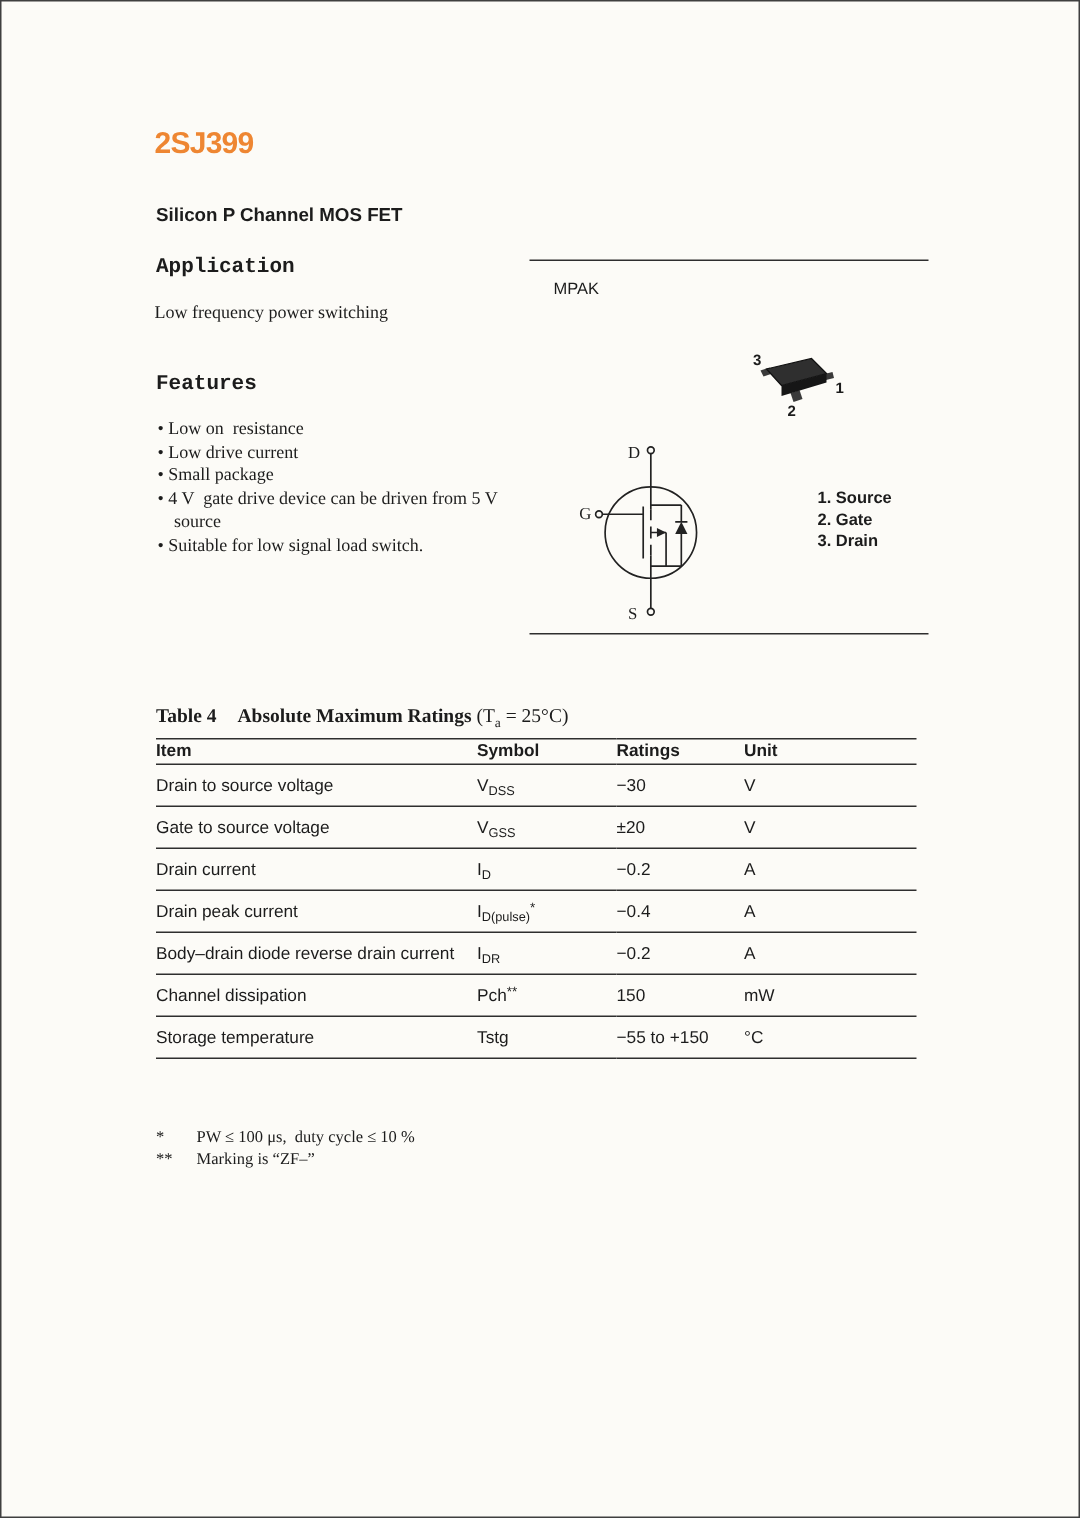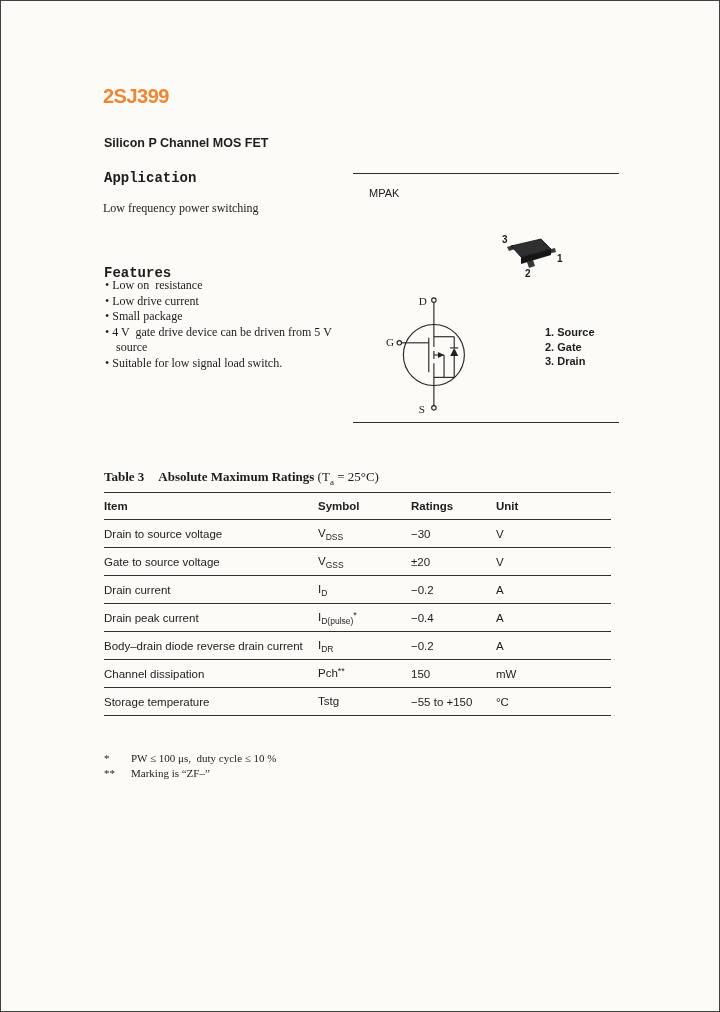--- a/index.html
+++ b/index.html
@@ -17,21 +17,21 @@
   }
   .subtitle {
     position:absolute; left:103px; top:135px;
     font-size:12.5px; font-weight:bold;
   }
   .h-serif {
     position:absolute; left:103px;
     font-family:Liberation Mono, monospace; font-size:14px; font-weight:bold;
   }
   .h-app { top:169px; }
-  .h-feat { top:264px; }
+  .h-feat { top:247px; }
   .app-text {
     position:absolute; left:102px; top:200px;
     font-family:"Liberation Serif", serif; font-size:12px;
   }
   .features {
     position:absolute; left:104px; top:277px; width:232px;
     list-style:none;
     font-family:"Liberation Serif", serif; font-size:12px; line-height:15.5px;
   }
   .features li { padding-left:11px; text-indent:-11px; white-space:pre-wrap; }
@@ -63,21 +63,21 @@
 
   table.ratings {
     position:absolute; left:103px; top:491px; width:507px;
     border-collapse:collapse; font-size:11.5px; table-layout:fixed;
   }
   table.ratings col.w1 { width:214px; }
   table.ratings col.w2 { width:93px; }
   table.ratings col.w3 { width:85px; }
   table.ratings col.w4 { width:115px; }
   table.ratings th {
-    font-weight:bold; text-align:left; height:27px; vertical-align:middle;
+    font-weight:bold; text-align:left; height:17px; vertical-align:middle;
   }
   table.ratings td { height:28px; vertical-align:middle; }
   table.ratings thead tr { border-top:1px solid #2e2e2e; border-bottom:1px solid #2e2e2e; }
   table.ratings tbody tr { border-bottom:1px solid #2e2e2e; }
   .c-sub { font-size:8.5px; vertical-align:-3px; }
   .c-sup { font-size:9px; vertical-align:3px; }
 
   .fnotes {
     position:absolute; left:103px; top:750px;
     font-family:"Liberation Serif", serif; font-size:11px; line-height:15px;
@@ -154,21 +154,21 @@
     </svg>
 
     <div class="pins">
       <div>1. Source</div>
       <div>2. Gate</div>
       <div>3. Drain</div>
     </div>
   </div>
 
   <div class="tbl-title">
-    <span class="tt-label">Table 3</span><span class="tt-main">Absolute Maximum Ratings</span>
+    <span class="tt-label">Table 4</span><span class="tt-main">Absolute Maximum Ratings</span>
     <span class="tt-cond"><span>(T</span><sub>a</sub><span> = 25°C)</span></span>
   </div>
 
   <table class="ratings">
     <colgroup>
         <col class="w1">
         <col class="w2">
         <col class="w3">
         <col class="w4">
       </colgroup>

